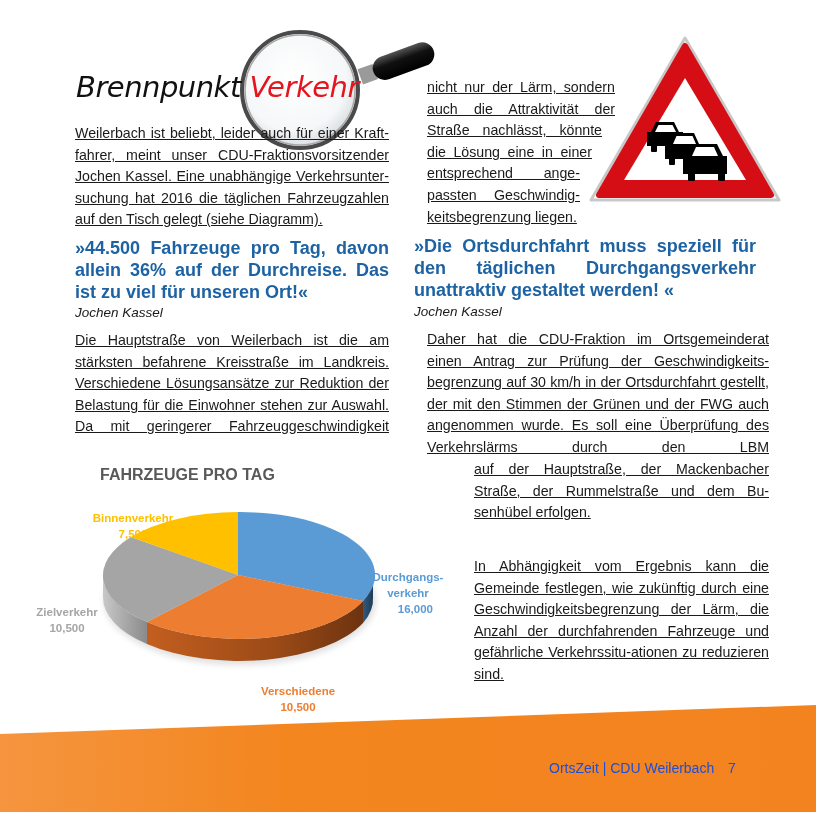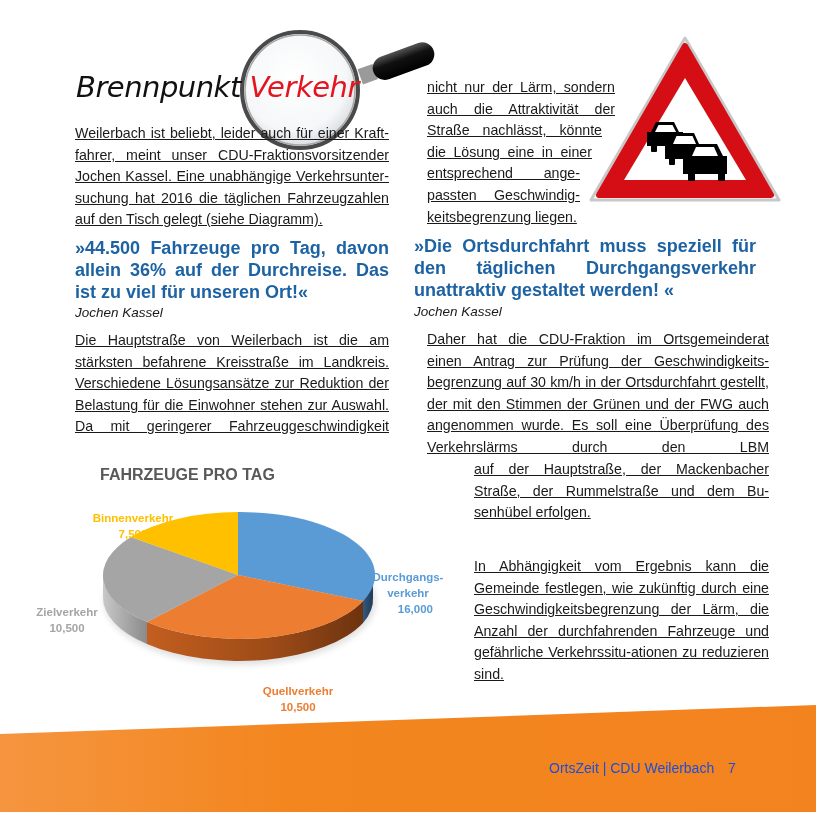--- a/index.html
+++ b/index.html
@@ -152,21 +152,21 @@
 <div class="abs lbl" style="left:363px;top:521px;width:90px;color:#5b9bd5;margin-top:48px;">
   <div>Durchgangs-</div>
   <div>verkehr</div>
   <div style="text-align:right;padding-right:20px;">16,000</div>
 </div>
 <div class="abs lbl" style="left:22px;top:604px;width:90px;color:#a5a5a5;">
   <div>Zielverkehr</div>
   <div>10,500</div>
 </div>
 <div class="abs lbl" style="left:243px;top:683px;width:110px;color:#ed7d31;">
-  <div>Quellverkehr</div>
+  <div>Verschiedene</div>
   <div>10,500</div>
 </div>
 
 <svg class="abs" style="left:0;top:700px;" width="816" height="116" viewBox="0 0 816 116">
   <defs>
     <linearGradient id="band" x1="0" y1="0" x2="1" y2="0">
       <stop offset="0%" stop-color="#f5953f"></stop>
       <stop offset="35%" stop-color="#f3861f"></stop>
       <stop offset="100%" stop-color="#f3831f"></stop>
     </linearGradient>

